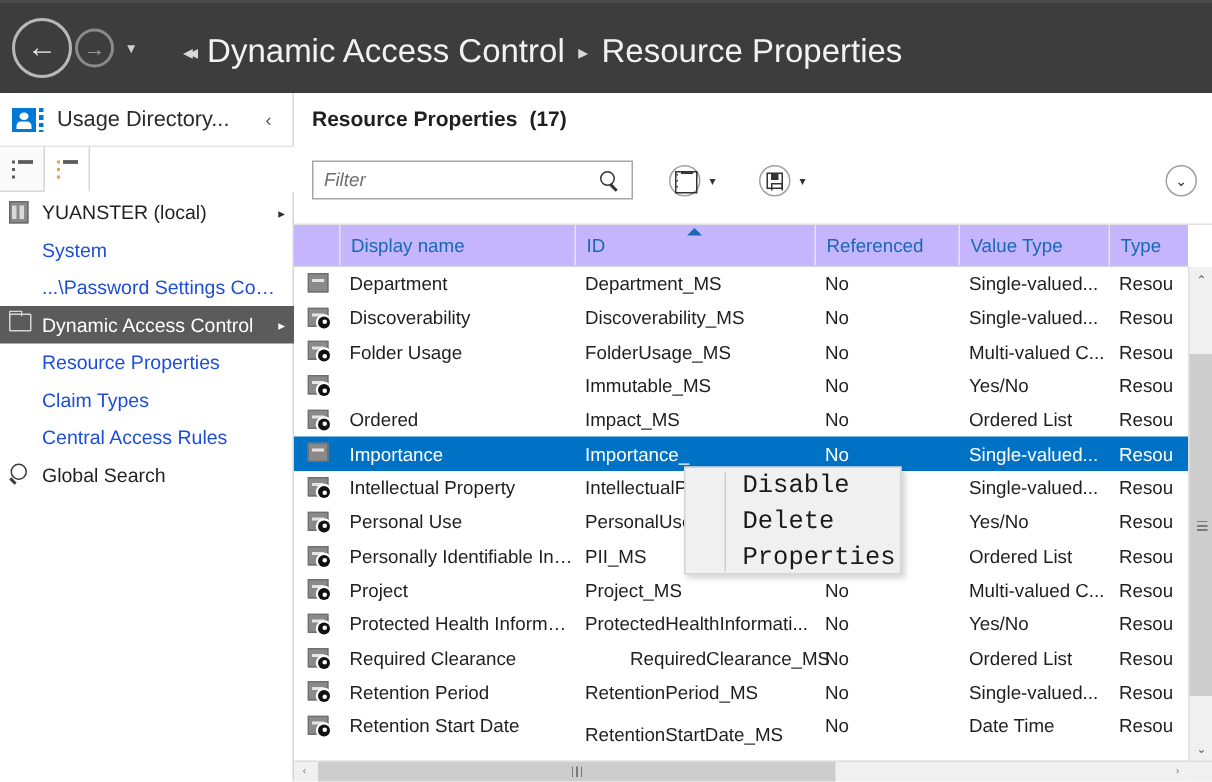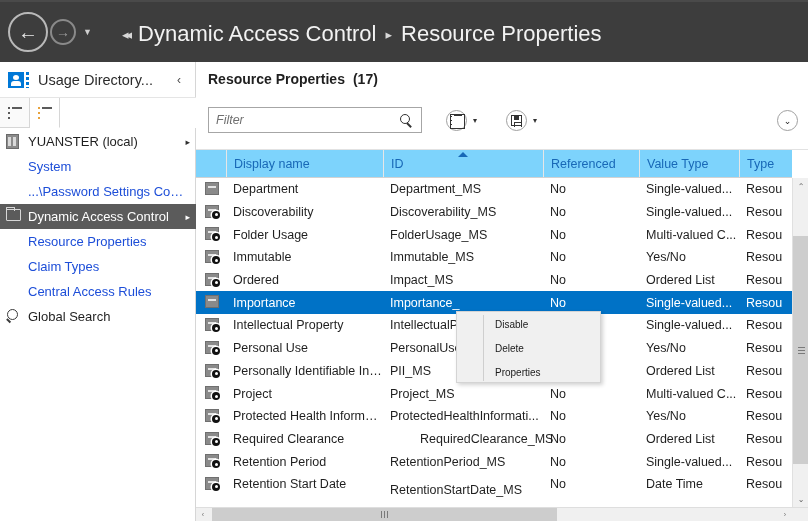--- a/index.html
+++ b/index.html
@@ -255,21 +255,21 @@
   }
 
   
   .grid {
     position: absolute; left: 0; top: 88px; width: 612px; height: 371px;
     background: #ffffff;
   }
   .grid-head {
     position: absolute; left: 0; top: 0; width: 596px; height: 28px;
     border-bottom: 1px solid #d2d2d2;
-    background: #7dd3fc;
+    background: #c4b5fd;
   }
   .gh-cell {
     position: absolute; top: 0; height: 27px; display: flex; align-items: center;
     font-size: 12.5px; color: #1868b7; font-weight: 400;
     border-left: 1px solid #e6e6e6;
     padding-left: 7px; white-space: nowrap;
   }
   .sort-asc {
     position: absolute; top: 2px; width: 0; height: 0;
     border-left: 5px solid transparent; border-right: 5px solid transparent;
@@ -348,21 +348,21 @@
     position: absolute; left: 456px; top: 311px; width: 145px; height: 72px;
     background: #f0f0f0; border: 1px solid #d4d4d4;
     box-shadow: 2px 2px 4px rgba(0,0,0,0.18);
     z-index: 50;
   }
   .ctx-rail {
     position: absolute; left: 26px; top: 3px; width: 1px; height: 66px; background: #cfcfcf;
   }
   .ctx-item {
     height: 24px; display: flex; align-items: center;
-    padding-left: 38px; font-size: 10px; color: #1a1a1a;
+    padding-left: 38px; font-size: 17px; color: #1a1a1a; font-family: Liberation Mono, monospace;
   }
 </style>
 </head>
 <body>
 
 <div class="topbar">
   <div class="nav-arrows">
     <div class="circle-btn">←</div>
     <div class="circle-btn small">→</div>
     <div class="nav-caret">▼</div>
@@ -533,21 +533,20 @@
           <div class="cell" style="left: 30px; width: 157px;">Folder Usage</div>
           <div class="cell" style="left: 187px; width: 160px;">FolderUsage_MS</div>
           <div class="cell" style="left: 347px; width: 96px;">No</div>
           <div class="cell" style="left: 443px; width: 100px;">Multi-valued C...</div>
           <div class="cell" style="left: 543px; width: 53px;">Resou</div>
         </div>
         <div class="row">
           <span class="rowicon disabled">
             <i></i>
           </span>
-          <div class="cell" style="left: 30px; width: 157px;">Immutable</div>
           <div class="cell" style="left: 187px; width: 160px;">Immutable_MS</div>
           <div class="cell" style="left: 347px; width: 96px;">No</div>
           <div class="cell" style="left: 443px; width: 100px;">Yes/No</div>
           <div class="cell" style="left: 543px; width: 53px;">Resou</div>
         </div>
         <div class="row">
           <span class="rowicon disabled">
             <i></i>
           </span>
           <div class="cell" style="left: 30px; width: 157px;">Ordered</div>

